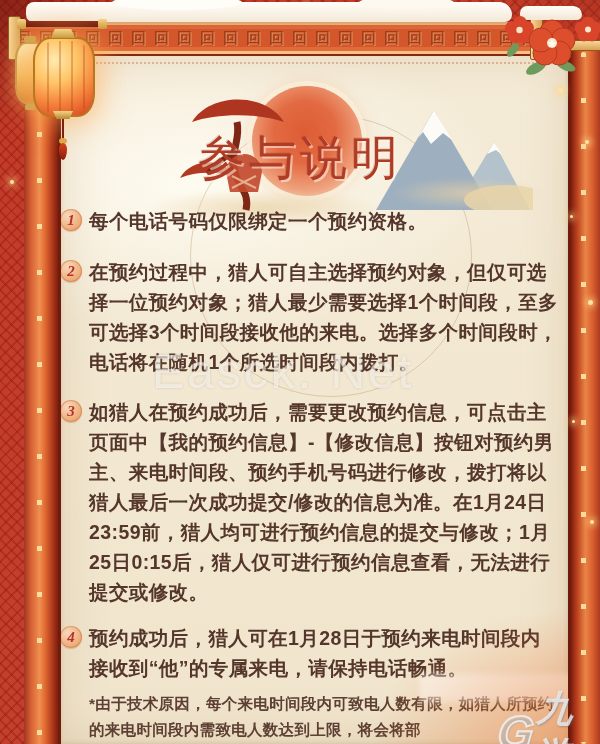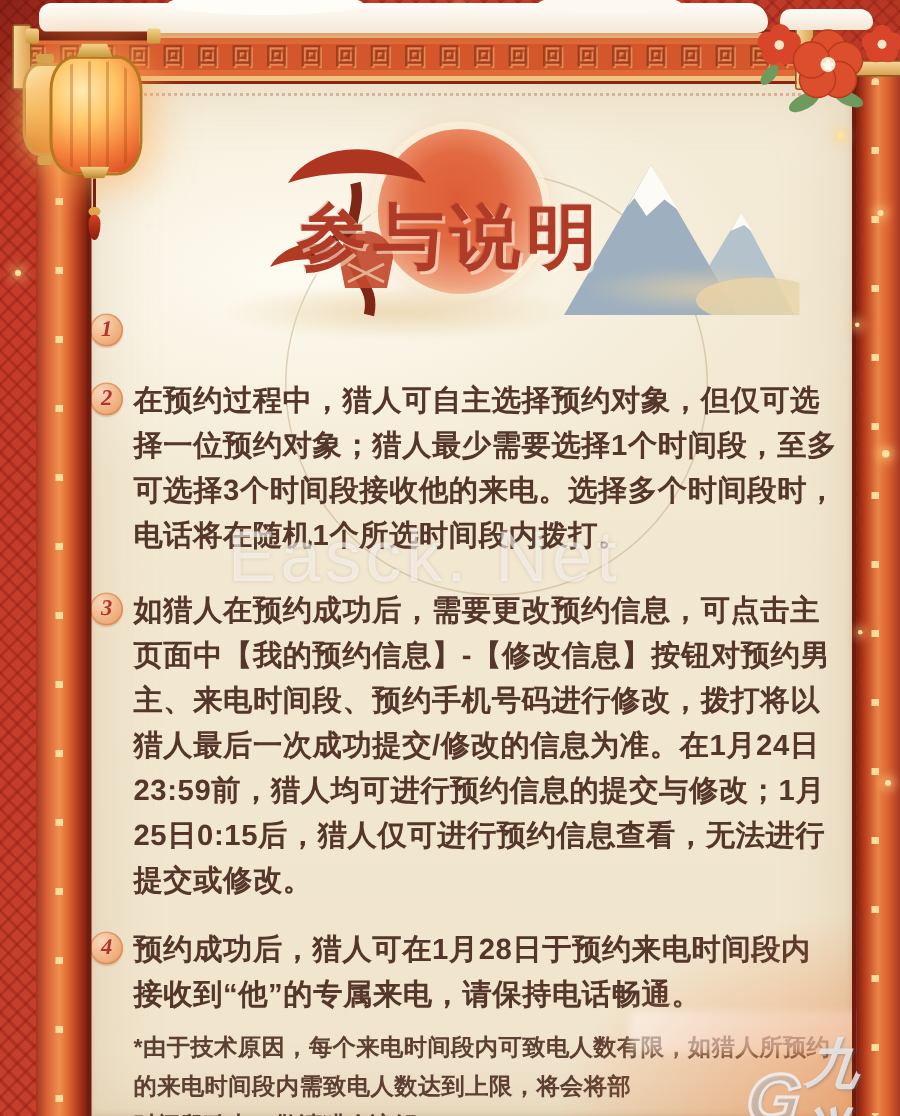--- a/index.html
+++ b/index.html
@@ -118,21 +118,21 @@
     box-shadow:0 0 0 5px rgba(249,240,220,.75), 0 0 18px rgba(240,170,120,.5);
   }
   .mountains{position:absolute;left:358px;top:98px;z-index:4;}
   .tree{position:absolute;left:180px;top:80px;z-index:5;}
   .cloud1{position:absolute;left:150px;top:190px;width:230px;height:36px;z-index:4;border-radius:50%;
     background:radial-gradient(ellipse, rgba(233,209,166,.8), rgba(233,209,166,0) 72%);filter:blur(2px);}
   .cloud2{position:absolute;left:392px;top:178px;width:150px;height:30px;z-index:4;border-radius:50%;
     background:radial-gradient(ellipse, rgba(233,209,166,.7), rgba(233,209,166,0) 72%);filter:blur(2px);}
   .page-title{
     position:absolute;left:0;right:0;top:127px;z-index:6;text-align:center;
-    font-family:"Liberation Serif",serif;font-weight:bold;
+    font-family:"Liberation Serif",serif;font-weight:normal;
     font-size:47px;letter-spacing:4px;color:#b03b26;
     text-shadow:2px 2px 0 rgba(255,245,230,.55), -1px -1px 0 rgba(120,30,15,.18);
   }
   
   .content{position:absolute;left:60px;top:206px;width:500px;z-index:8;}
   .item{display:flex;gap:7px;}
   .item.m1{margin-bottom:21px}.item.m2{margin-bottom:20px}.item.m3{margin-bottom:16px}
   .badge{
     flex:none;width:22px;height:22px;margin-top:3px;border-radius:50%;
     background:radial-gradient(circle at 35% 30%, #f8d8ba, #eeab77 68%, #e08c52 100%);
@@ -205,20 +205,21 @@
       <path d="M52,96 L76,108 M76,96 L52,108" stroke="#f0d9b5" stroke-width="2" opacity="0.7"></path>
     </svg>
   </div>
   <div class="cloud1"></div>
   <div class="cloud2"></div>
   <div class="page-title">参与说明</div>
 
   <div class="content">
     <div class="item m1">
       <span class="badge">1</span>
+      <p>每个电话号码仅限绑定一个预约资格。</p>
     </div>
     <div class="item m2">
       <span class="badge">2</span>
       <p>在预约过程中，猎人可自主选择预约对象，但仅可选择一位预约对象；猎人最少需要选择1个时间段，至多可选择3个时间段接收他的来电。选择多个时间段时，电话将在随机1个所选时间段内拨打。</p>
     </div>
     <div class="item m3">
       <span class="badge">3</span>
       <p>如猎人在预约成功后，需要更改预约信息，可点击主页面中【我的预约信息】-【修改信息】按钮对预约男主、来电时间段、预约手机号码进行修改，拨打将以猎人最后一次成功提交/修改的信息为准。在1月24日23:59前，猎人均可进行预约信息的提交与修改；1月25日0:15后，猎人仅可进行预约信息查看，无法进行提交或修改。</p>
     </div>
     <div class="item">

